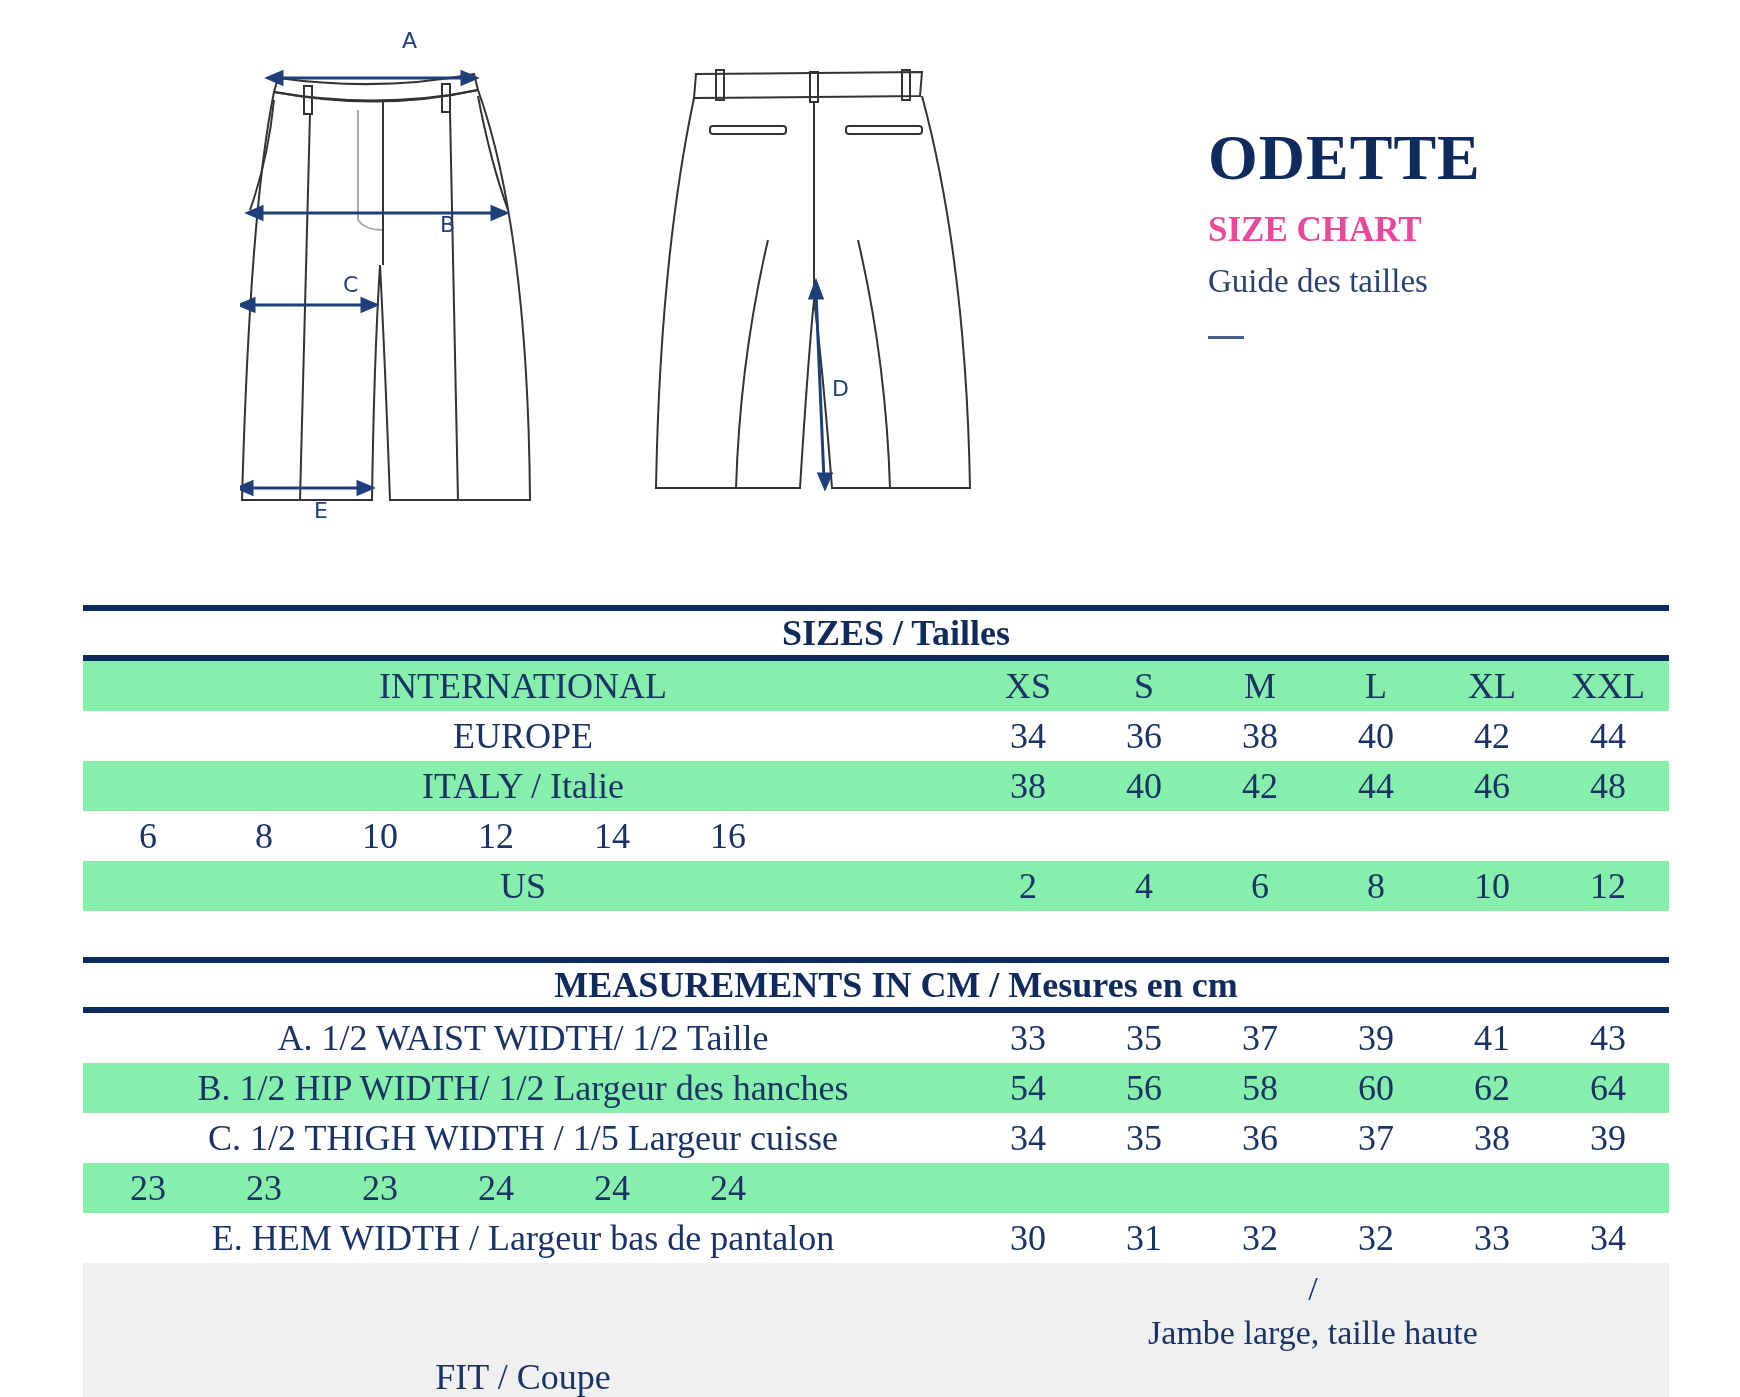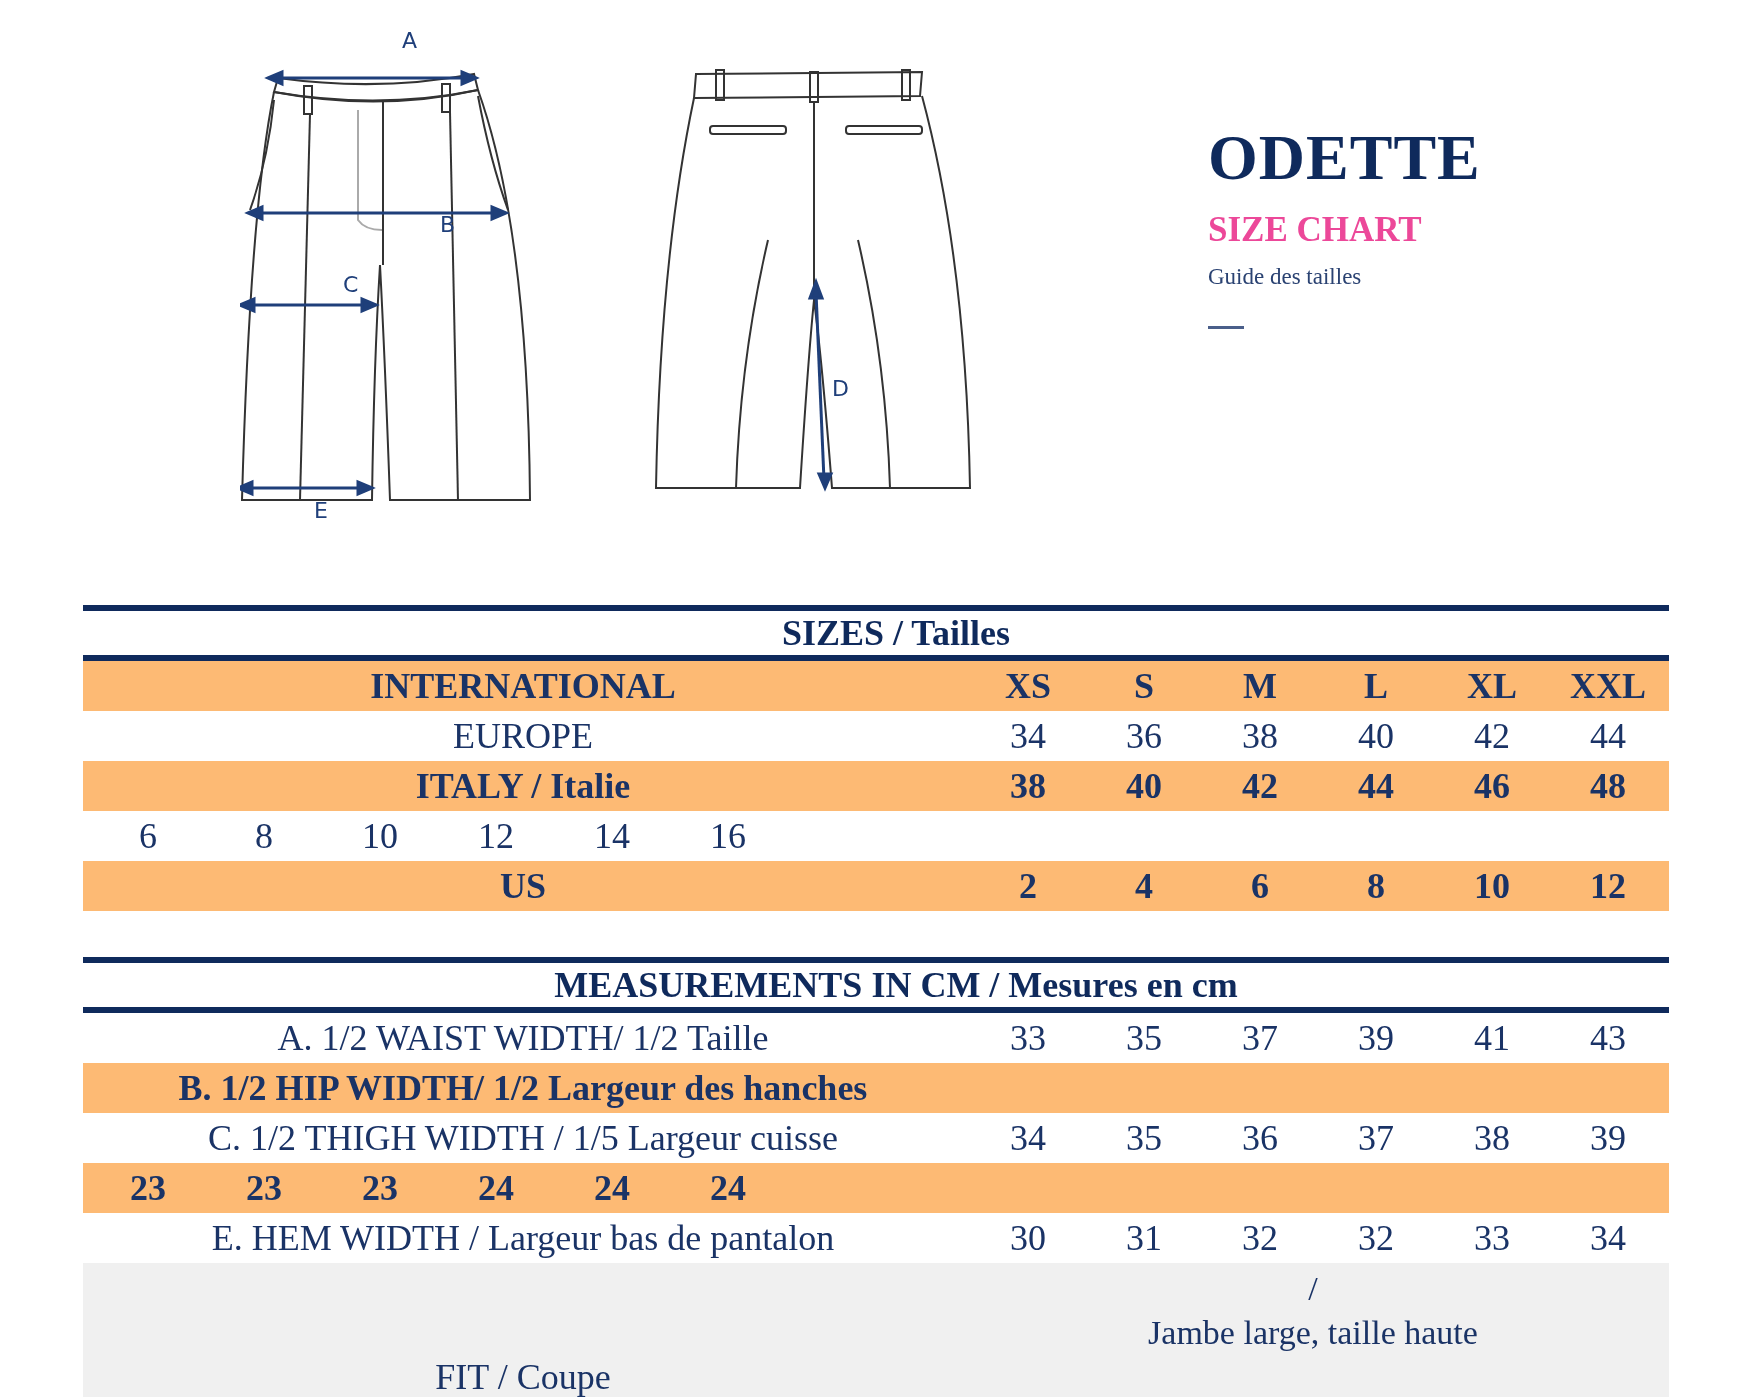--- a/index.html
+++ b/index.html
@@ -11,29 +11,29 @@
 
   
   .drawing { position: absolute; }
   #front { left: 240px; top: 30px; width: 340px; height: 500px; }
   #back  { left: 640px; top: 60px; width: 350px; height: 440px; }
 
   
   .title-block { position: absolute; left: 1208px; top: 126px; }
   .brand { font-size: 64px; font-weight: bold; letter-spacing: 1px; color: #0f2a5c; line-height: 1; }
   .subtitle { font-size: 35px; font-weight: bold; color: #ec4899; margin-top: 22px; line-height: 1; }
-  .subtitle-fr { font-size: 23px; color: #2a4272; margin-top: 18px; line-height: 1; }
+  .subtitle-fr { font-size: 33px; color: #2a4272; margin-top: 18px; line-height: 1; }
   .dash { width: 36px; height: 3px; background: #4a5f8a; margin-top: 38px; }
 
   
   .table { position: absolute; left: 83px; width: 1586px; }
   .rule { height: 6px; background: #0f2a5c; }
   .section-title { height: 44px; line-height: 44px; text-align: center; font-weight: bold; font-size: 36px; color: #0f2a5c; padding-left: 40px; }
   .row { display: flex; height: 50px; align-items: center; font-size: 36px; color: #1a3366; }
-  .row.alt { background: #fdba74; font-weight: bold; }
+  .row.alt { background: #86efac; }
   .label { width: 880px; text-align: center; white-space: pre; }
   .cells { display: flex; margin-left: 7px; }
   .cell { width: 116px; text-align: center; }
   #sizes { top: 605px; }
   #measures { top: 957px; }
   .fit-row { display: flex; background: #f0f0f0; height: 135px; font-size: 36px; color: #1a3366; }
   .fit-label { width: 880px; text-align: center; align-self: flex-end; }
   .fit-value { width: 700px; text-align: center; font-size: 34px; line-height: 44px; padding-top: 4px; }
 </style>
 </head>
@@ -176,20 +176,28 @@
       <div class="cell">33</div>
       <div class="cell">35</div>
       <div class="cell">37</div>
       <div class="cell">39</div>
       <div class="cell">41</div>
       <div class="cell">43</div>
     </div>
   </div>
   <div class="row alt">
     <div class="label">B. 1/2 HIP WIDTH/ 1/2 Largeur des hanches</div>
+    <div class="cells">
+      <div class="cell">54</div>
+      <div class="cell">56</div>
+      <div class="cell">58</div>
+      <div class="cell">60</div>
+      <div class="cell">62</div>
+      <div class="cell">64</div>
+    </div>
   </div>
   <div class="row">
     <div class="label">C. 1/2 THIGH WIDTH / 1/5 Largeur cuisse</div>
     <div class="cells">
       <div class="cell">34</div>
       <div class="cell">35</div>
       <div class="cell">36</div>
       <div class="cell">37</div>
       <div class="cell">38</div>
       <div class="cell">39</div>

